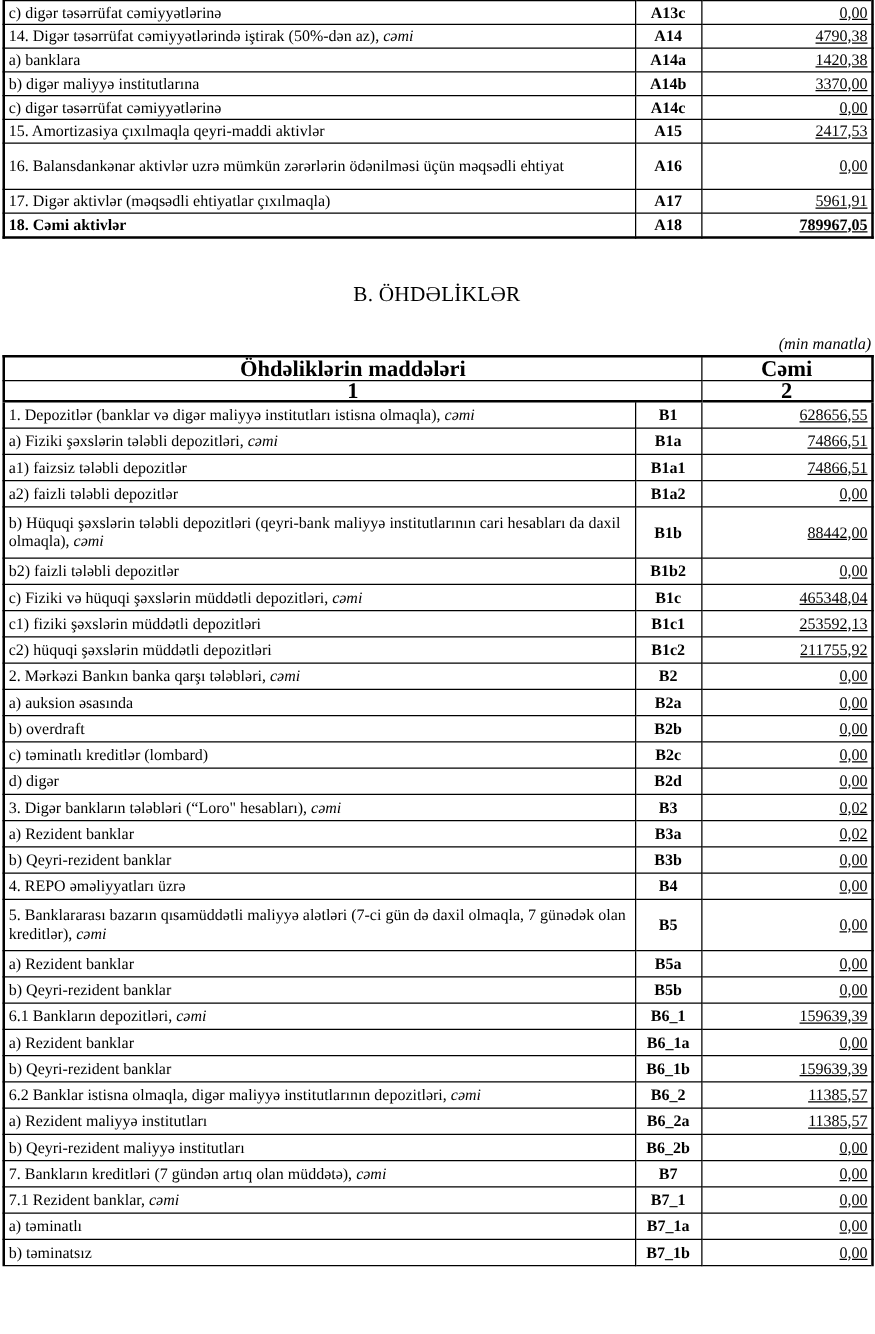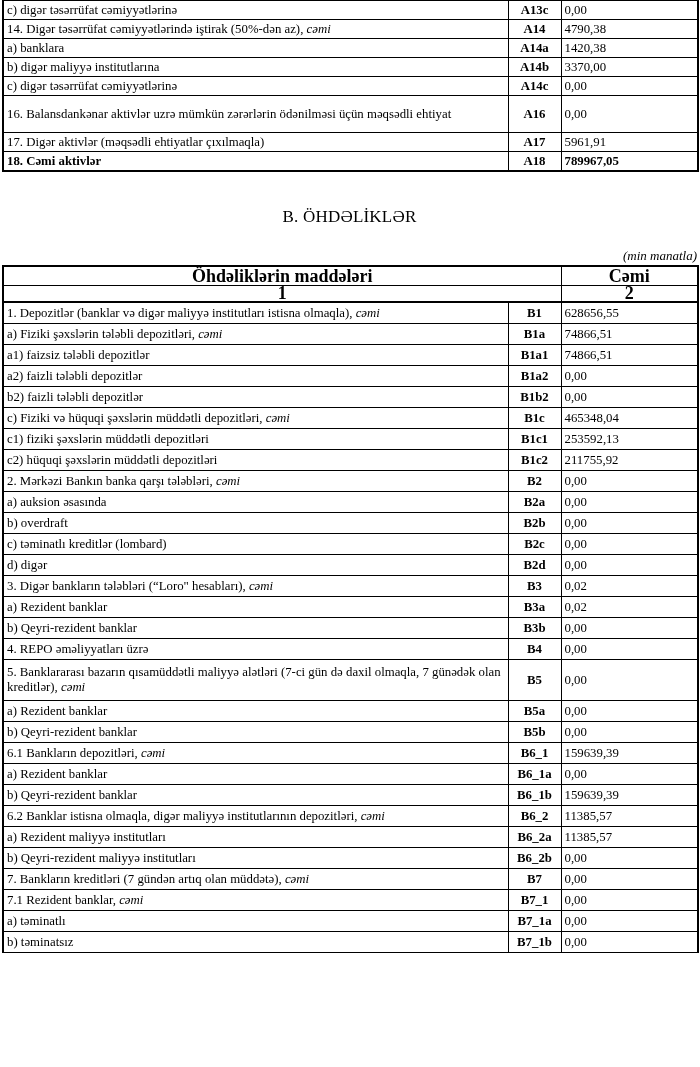--- a/index.html
+++ b/index.html
@@ -50,21 +50,21 @@
 
   
   .tb td { height: 16px; padding: 2px 3px; }
   .tb tr.tall td { height: 36px; }
 
   .label { text-align: left; }
   .ind0 { padding-left: 4px; }
   .ind1 { padding-left: 26px; }
   .ind2 { padding-left: 46px; }
   .code  { text-align: center; padding-left: 1px; padding-right: 1px; font-weight: bold; }
-  .value { text-align: left; padding-right: 4px; }
+  .value { text-align: right; padding-right: 4px; text-decoration: underline; }
   tr.bold td { font-weight: bold; }
 
   .section-title {
     text-align: center;
     font-weight: normal;
     font-size: 17px;
     line-height: 22px;
     margin: 34px 0 0 0;
     letter-spacing: 0.2px;
   }
@@ -112,20 +112,25 @@
         </tr>
         <tr>
           <td class="label ind1">b) digər maliyyə institutlarına</td>
           <td class="code">A14b</td>
           <td class="value">3370,00</td>
         </tr>
         <tr>
           <td class="label ind1">c) digər təsərrüfat cəmiyyətlərinə</td>
           <td class="code">A14c</td>
           <td class="value">0,00</td>
+        </tr>
+        <tr>
+          <td class="label ind0">15. Amortizasiya çıxılmaqla qeyri-maddi aktivlər</td>
+          <td class="code">A15</td>
+          <td class="value">2417,53</td>
         </tr>
         <tr class="tall">
           <td class="label ind0">16. Balansdankənar aktivlər uzrə mümkün zərərlərin ödənilməsi üçün məqsədli ehtiyat</td>
           <td class="code">A16</td>
           <td class="value">0,00</td>
         </tr>
         <tr>
           <td class="label ind0">17. Digər aktivlər (məqsədli ehtiyatlar çıxılmaqla)</td>
           <td class="code">A17</td>
           <td class="value">5961,91</td>
@@ -172,20 +177,25 @@
         <tr>
           <td class="label ind2">a1) faizsiz tələbli depozitlər</td>
           <td class="code">B1a1</td>
           <td class="value">74866,51</td>
         </tr>
         <tr>
           <td class="label ind2">a2) faizli tələbli depozitlər</td>
           <td class="code">B1a2</td>
           <td class="value">0,00</td>
         </tr>
+        <tr class="tall">
+          <td class="label ind1">b) Hüquqi şəxslərin tələbli depozitləri (qeyri-bank maliyyə institutlarının cari hesabları da daxil olmaqla), <i>cəmi</i></td>
+          <td class="code">B1b</td>
+          <td class="value">88442,00</td>
+        </tr>
         <tr>
           <td class="label ind2">b2) faizli tələbli depozitlər</td>
           <td class="code">B1b2</td>
           <td class="value">0,00</td>
         </tr>
         <tr>
           <td class="label ind1">c) Fiziki və hüquqi şəxslərin müddətli depozitləri, <i>cəmi</i></td>
           <td class="code">B1c</td>
           <td class="value">465348,04</td>
         </tr>

